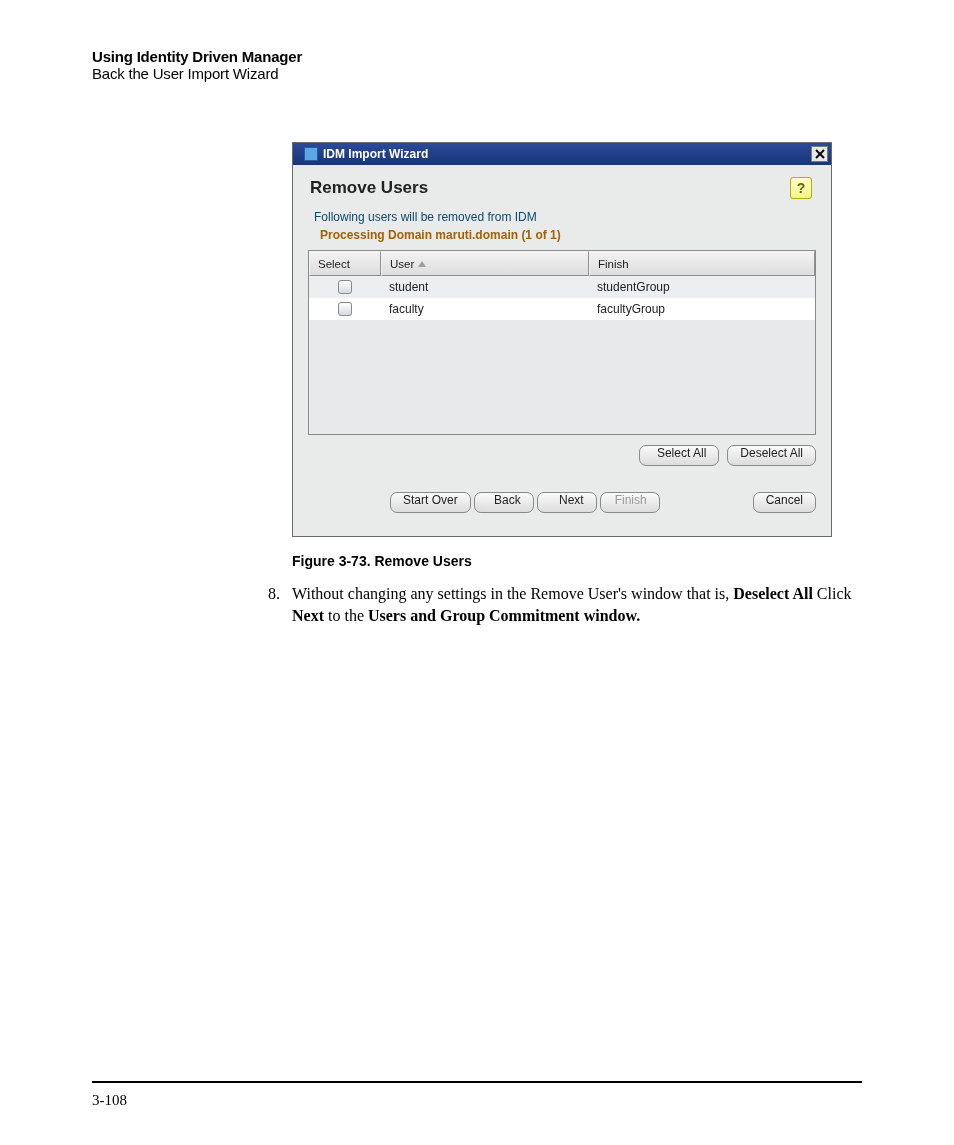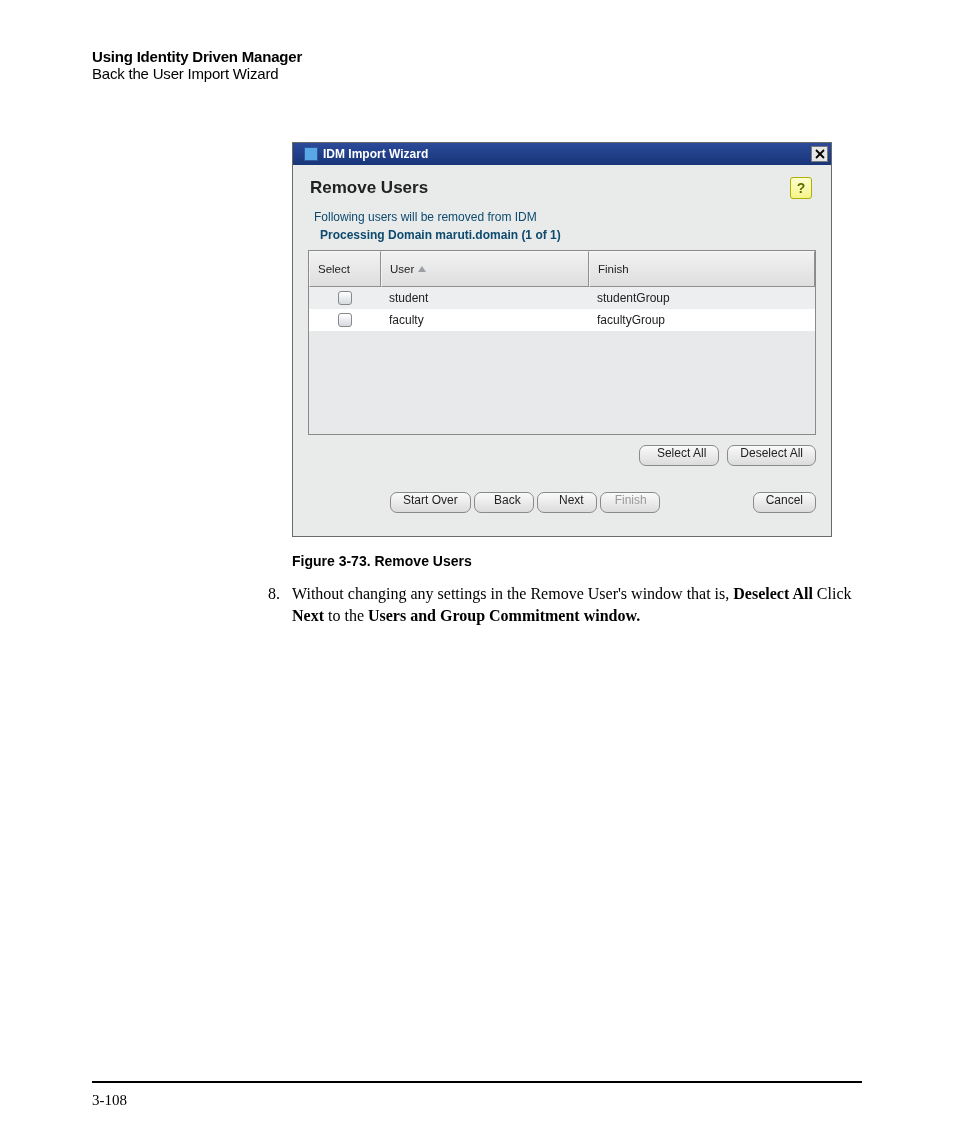--- a/index.html
+++ b/index.html
@@ -97,32 +97,32 @@
     margin-top: 2px;
   }
   .dlg-desc {
     font-size: 12px;
     color: #0c4a6e;
     margin: 6px 0 4px 6px;
   }
   .dlg-proc {
     font-size: 12px;
     font-weight: bold;
-    color: #0c4a6e;
+    color: #a16207;
     margin: 3px 0 8px 12px;
   }
   .table {
     border: 1px solid #8a8a8a;
     background: #e8e9ea;
     height: 185px;
     overflow: hidden;
   }
   .thead {
     display: flex;
-    height: 36px;
+    height: 25px;
     font-size: 11.5px;
     color: #222;
   }
   .th {
     border-top: 1px solid #f7f7f7;
     border-left: 1px solid #f3f3f3;
     border-right: 1px solid #8f8f8f;
     border-bottom: 1px solid #8f8f8f;
     background: linear-gradient(#f2f2f2,#dedede);
     display: flex;

